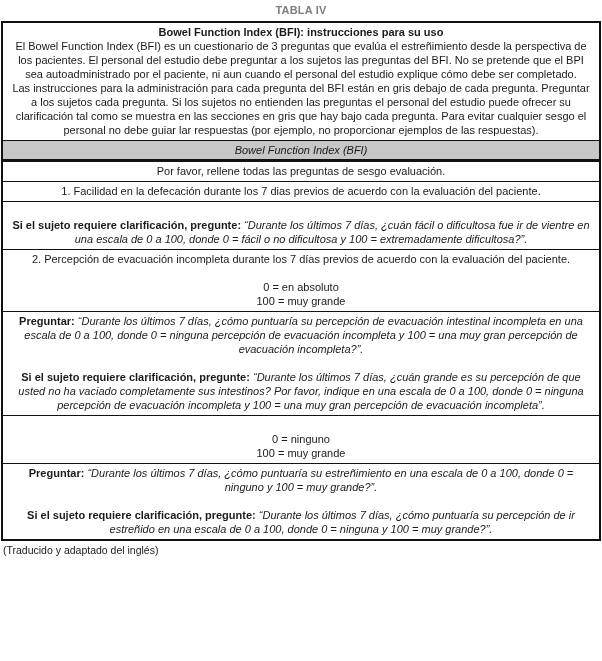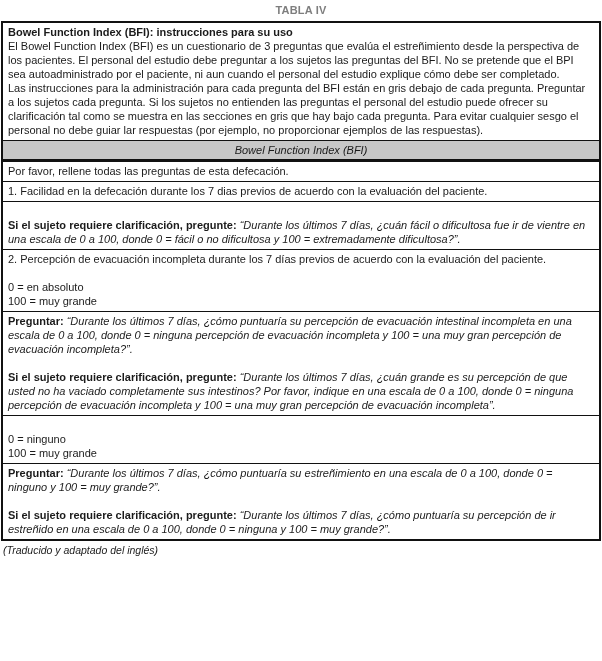--- a/index.html
+++ b/index.html
@@ -22,41 +22,41 @@
     letter-spacing: 0.2px;
   }
   .caption-label { color: #7e7e7e; font-weight: bold; }
   .caption-title { color: #1b1b1b; }
   .bfi-table {
     border: 2px solid #111111;
     background: #ffffff;
   }
   .row {
     padding: 2px 5px 3px 5px;
+    text-align: center;
   }
   .row + .row { border-top: 1px solid #111111; }
   .row p { margin: 0; }
   .band {
     background: #c7c7c7;
     text-align: center;
     font-style: italic;
     padding: 2px 19px;
     border-bottom-width: 2px !important;
     border-bottom: 2px solid #111111;
   }
   .scale-first { margin-top: 14px !important; }
   .clarify-para { margin-top: 14px !important; }
   .ask-row i { font-style: italic; }
   .ask-row strong { font-style: normal; font-weight: bold; }
   .footnote {
     font-size: 10.5px;
     line-height: 13px;
     padding: 3px 12px 0 2px;
     color: #1b1b1b;
-    font-style: italic;
   }
 </style>
 </head>
 <body>
 
 <div class="page">
 
   <div class="caption">
     <div class="caption-label">TABLA IV</div>
   </div>
@@ -67,21 +67,21 @@
       <p style="font-weight:bold">Bowel Function Index (BFI): instrucciones para su uso</p>
       <p>El Bowel Function Index (BFI) es un cuestionario de 3 preguntas que evalúa el estreñimiento desde la perspectiva de los pacientes. El personal del estudio debe preguntar a los sujetos las preguntas del BFI. No se pretende que el BPI sea autoadministrado por el paciente, ni aun cuando el personal del estudio explique cómo debe ser completado.</p>
       <p>Las instrucciones para la administración para cada pregunta del BFI están en gris debajo de cada pregunta. Preguntar a los sujetos cada pregunta. Si los sujetos no entienden las preguntas el personal del estudio puede ofrecer su clarificación tal como se muestra en las secciones en gris que hay bajo cada pregunta. Para evitar cualquier sesgo el personal no debe guiar lar respuestas (por ejemplo, no proporcionar ejemplos de las respuestas).</p>
     </div>
 
     <div class="row band">
       <span>Bowel Function Index (BFI)</span>
     </div>
 
     <div class="row">
-      <p>Por favor, rellene todas las preguntas de esta defecación.</p>
+      <p>Por favor, rellene todas las preguntas de sesgo evaluación.</p>
     </div>
 
     <div class="row">
       <p>1. Facilidad en la defecación durante los 7 dias previos de acuerdo con la evaluación del paciente.</p>
     </div>
     <div class="row ask-row">
       <p class="clarify-para"><strong>Si el sujeto requiere clarificación, pregunte:</strong> <i>“Durante los últimos 7 días, ¿cuán fácil o dificultosa fue ir de vientre en una escala de 0 a 100, donde 0 = fácil o no dificultosa y 100 = extremadamente dificultosa?”.</i></p>
     </div>
 
     <div class="row">

